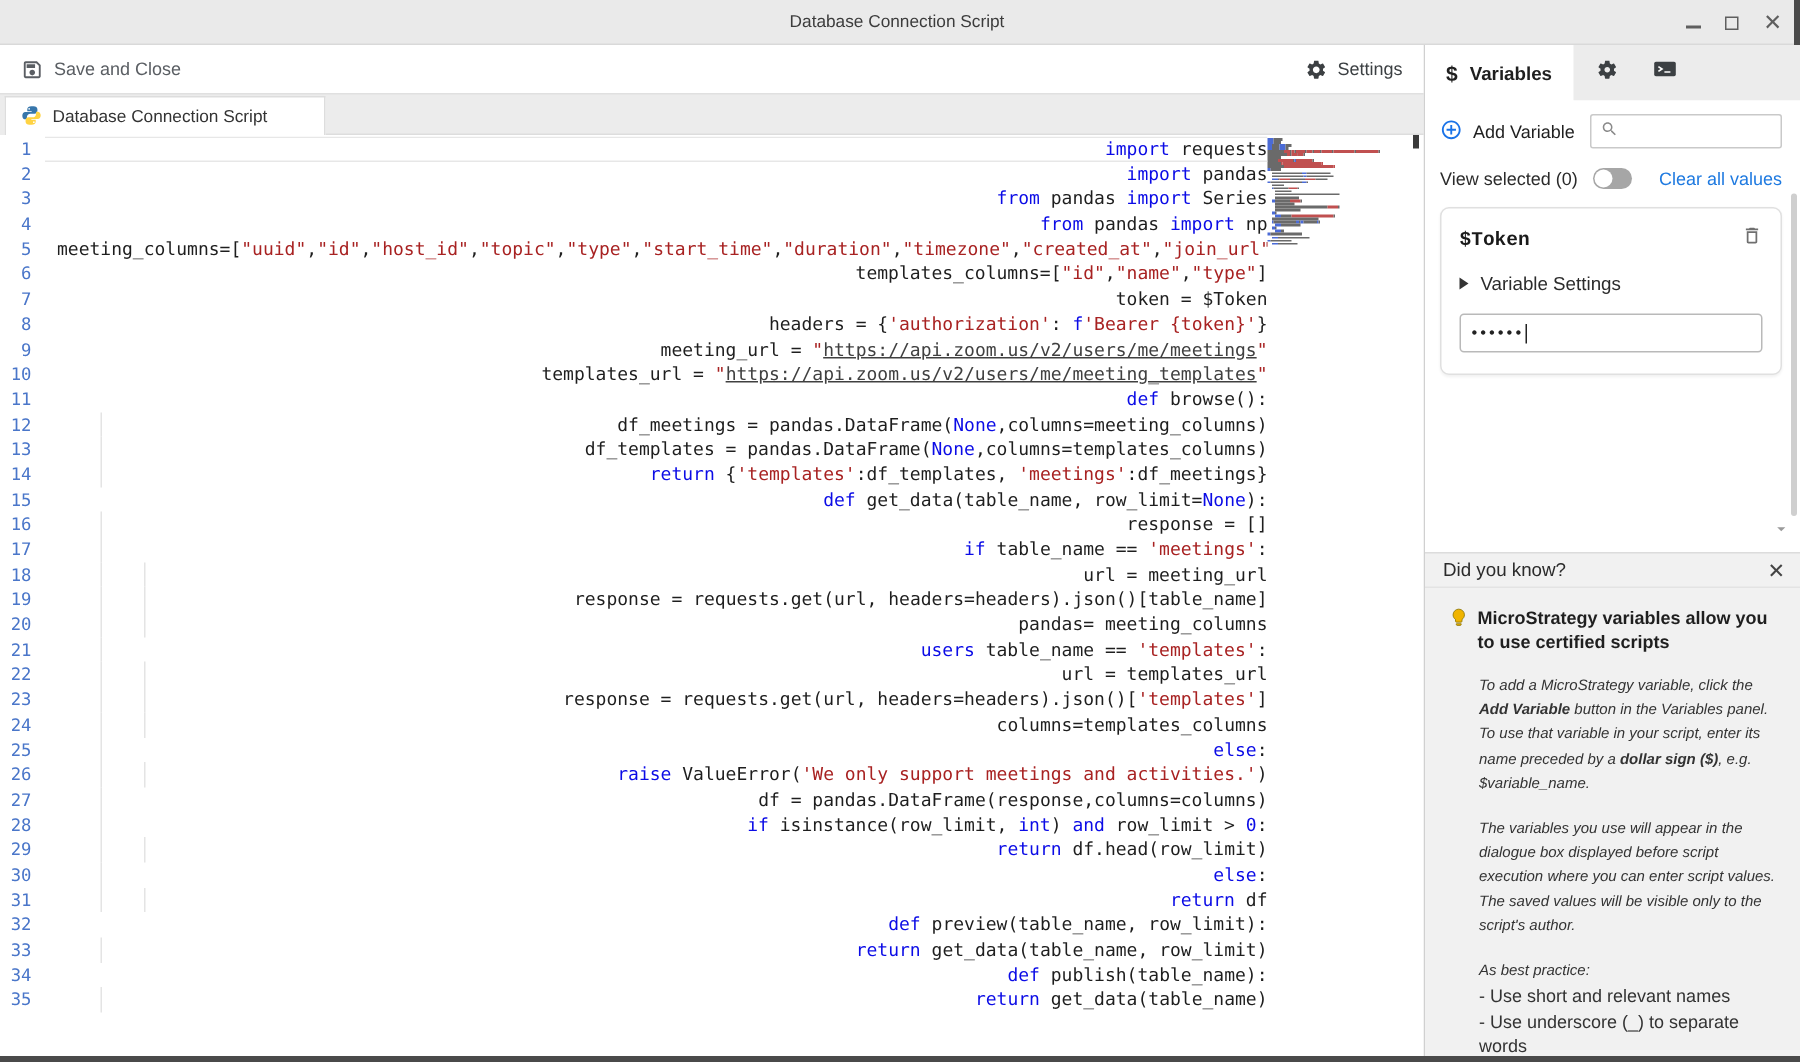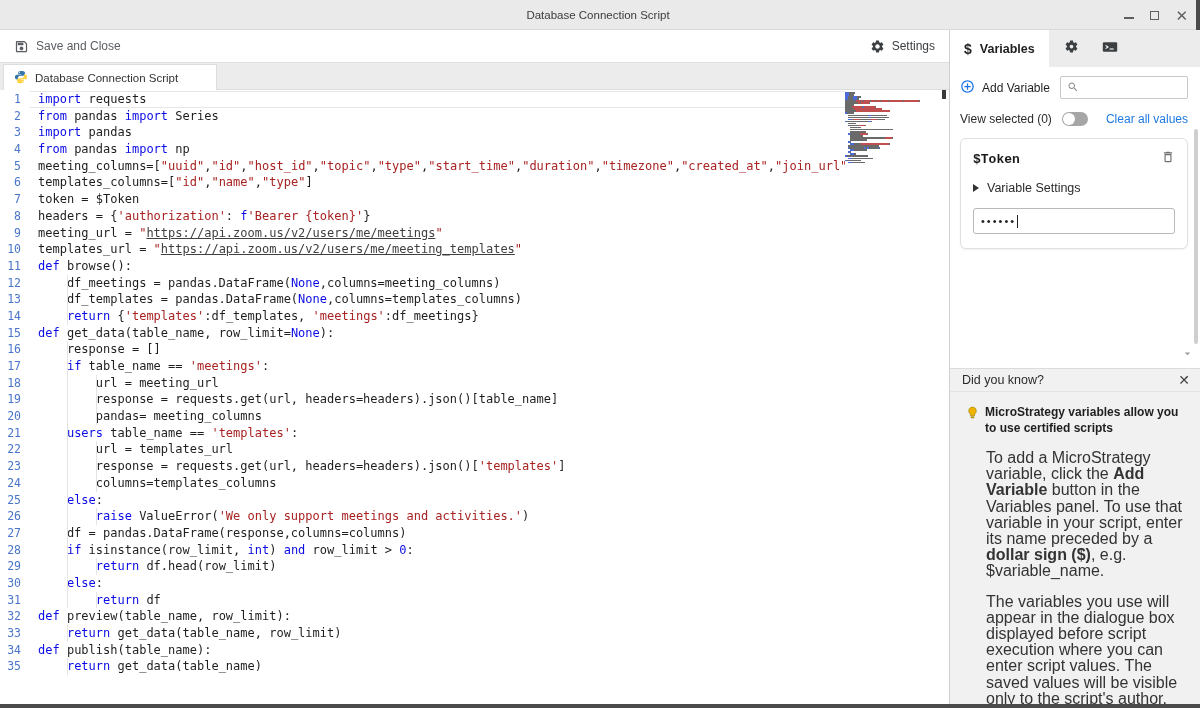--- a/index.html
+++ b/index.html
@@ -27,21 +27,21 @@
   
   .tabstrip { height:28px; background:#ececec; border-top:1px solid #e0e0e0; display:flex; align-items:flex-end; padding-left:3px; flex:0 0 auto; }
   .tab { height:27px; background:#fff; border:1px solid #ddd; border-bottom:none; display:flex; align-items:center; gap:7px; padding:0 38px 0 10px; font-size:11.5px; color:#333; position:relative; top:1px; }
   .tabstrip .tab-rest { flex:1; height:27px; border-bottom:1px solid #ddd; }
 
   
   .editor { flex:1 1 auto; background:#fff; display:flex; position:relative; overflow:hidden; padding-top:1px; }
   .gutter { width:30px; flex:0 0 auto; text-align:right; padding-right:9px; }
   .gutter .ln { height:16.7px; font:11.5px/16.7px "DejaVu Sans Mono", monospace; color:#4a76c9; }
   .code { flex:1 1 auto; overflow:hidden; }
-  .cl { height:16.7px; font:12px/16.7px "DejaVu Sans Mono", monospace; white-space:pre; color:#1e1e1e; position:relative; padding-left:8px; }
+  .cl { height:16.7px; font:12px/16.7px "DejaVu Sans Mono", monospace; white-space:pre; color:#1e1e1e; position:relative; padding-left:8px;text-align:right; }
   .cl.current { border-top:1px solid #e7e7e7; border-bottom:1px solid #e7e7e7; height:16.7px; line-height:14.7px; }
   .tk-k { color:#0b0be6; }
   .tk-s { color:#a82222; }
   .tk-u { color:#404040; text-decoration:underline; }
   .tk-n { color:#0b0be6; }
   .guide { position:absolute; top:0; bottom:0; width:1px; background:#e4e4e4; }
   .minimap { width:104px; flex:0 0 auto; padding-top:1px; }
   .mm-row { height:1.65px; margin-bottom:0.42px; display:flex; }
   .mm-seg { height:100%; flex:0 0 auto; }
   .ed-scroll { position:absolute; right:3px; top:0; width:4px; height:9px; background:#3a3a3a; }
@@ -76,21 +76,21 @@
 
   .rp-scrollbar { position:absolute; right:2px; top:62px; width:4px; height:215px; background:#cfcfcf; border-radius:2px; }
   .rp-more { position:absolute; right:6px; bottom:4px; cursor:pointer; }
 
   .didyouknow { flex:1 1 auto; background:#f1f1f1; border-top:1px solid #dcdcdc; display:flex; flex-direction:column; min-height:0; }
   .dyk-header { height:23px; flex:0 0 auto; display:flex; align-items:center; padding:0 10px 0 12px; font-size:12.5px; color:#2b2b2b; border-bottom:1px solid #e3e3e3; }
   .dyk-close { margin-left:auto; font-size:14px; color:#444; cursor:pointer; line-height:1; }
   .dyk-body { padding:12px 12px 0 16px; overflow:hidden; }
   .dyk-tip { display:flex; gap:6px; }
   .dyk-tip-title { font-size:12px; font-weight:bold; color:#1f1f1f; line-height:16px; }
-  .dyk-p { margin-top:14px; margin-left:20px; font-size:16px; color:#333; line-height:16.2px; width:198px; }
+  .dyk-p { margin-top:14px; margin-left:20px; font-size:10px; color:#333; line-height:16.2px; width:198px;font-style:italic; }
   .dyk-p .b { font-weight:bold; }
   .dyk-bullets { margin-left:20px; font-size:12px; color:#333; line-height:16.5px; width:202px; }
 </style>
 </head>
 <body>
 
 <div class="window">
 
   <div class="titlebar">
     <div class="title">Database Connection Script</div>
@@ -172,22 +172,22 @@
             <div class="ln">29</div>
             <div class="ln">30</div>
             <div class="ln">31</div>
             <div class="ln">32</div>
             <div class="ln">33</div>
             <div class="ln">34</div>
             <div class="ln">35</div>
           </div>
         <div class="code" id="code-lines">
             <div class="cl current"><span class="tk-k">import</span><span class="tk-d"> requests</span></div>
+            <div class="cl"><span class="tk-k">import</span><span class="tk-d"> pandas</span></div>
             <div class="cl"><span class="tk-k">from</span><span class="tk-d"> pandas </span><span class="tk-k">import</span><span class="tk-d"> Series</span></div>
-            <div class="cl"><span class="tk-k">import</span><span class="tk-d"> pandas</span></div>
             <div class="cl"><span class="tk-k">from</span><span class="tk-d"> pandas </span><span class="tk-k">import</span><span class="tk-d"> np</span></div>
             <div class="cl"><span class="tk-d">meeting_columns=[</span><span class="tk-s">"uuid"</span><span class="tk-d">,</span><span class="tk-s">"id"</span><span class="tk-d">,</span><span class="tk-s">"host_id"</span><span class="tk-d">,</span><span class="tk-s">"topic"</span><span class="tk-d">,</span><span class="tk-s">"type"</span><span class="tk-d">,</span><span class="tk-s">"start_time"</span><span class="tk-d">,</span><span class="tk-s">"duration"</span><span class="tk-d">,</span><span class="tk-s">"timezone"</span><span class="tk-d">,</span><span class="tk-s">"created_at"</span><span class="tk-d">,</span><span class="tk-s">"join_url"</span></div>
             <div class="cl"><span class="tk-d">templates_columns=[</span><span class="tk-s">"id"</span><span class="tk-d">,</span><span class="tk-s">"name"</span><span class="tk-d">,</span><span class="tk-s">"type"</span><span class="tk-d">]</span></div>
             <div class="cl"><span class="tk-d">token = $Token</span></div>
             <div class="cl"><span class="tk-d">headers = {</span><span class="tk-s">'authorization'</span><span class="tk-d">: </span><span class="tk-k">f</span><span class="tk-s">'Bearer {token}'</span><span class="tk-d">}</span></div>
             <div class="cl"><span class="tk-d">meeting_url = </span><span class="tk-s">"</span><span class="tk-u">https://api.zoom.us/v2/users/me/meetings</span><span class="tk-s">"</span></div>
             <div class="cl"><span class="tk-d">templates_url = </span><span class="tk-s">"</span><span class="tk-u">https://api.zoom.us/v2/users/me/meeting_templates</span><span class="tk-s">"</span></div>
             <div class="cl"><span class="tk-k">def</span><span class="tk-d"> browse():</span></div>
             <div class="cl"><span class="guide" style="left: calc(4ch + 8px);"></span><span class="tk-d">    df_meetings = pandas.DataFrame(</span><span class="tk-k">None</span><span class="tk-d">,columns=meeting_columns)</span></div>
             <div class="cl"><span class="guide" style="left: calc(4ch + 8px);"></span><span class="tk-d">    df_templates = pandas.DataFrame(</span><span class="tk-k">None</span><span class="tk-d">,columns=templates_columns)</span></div>

